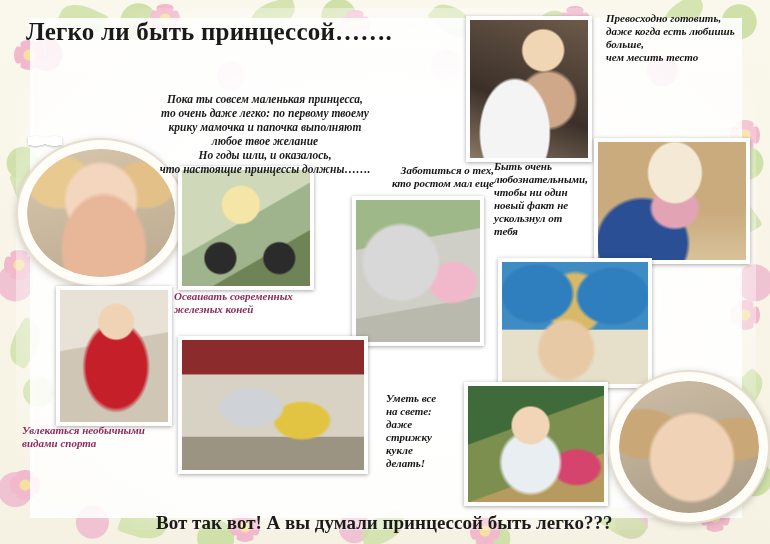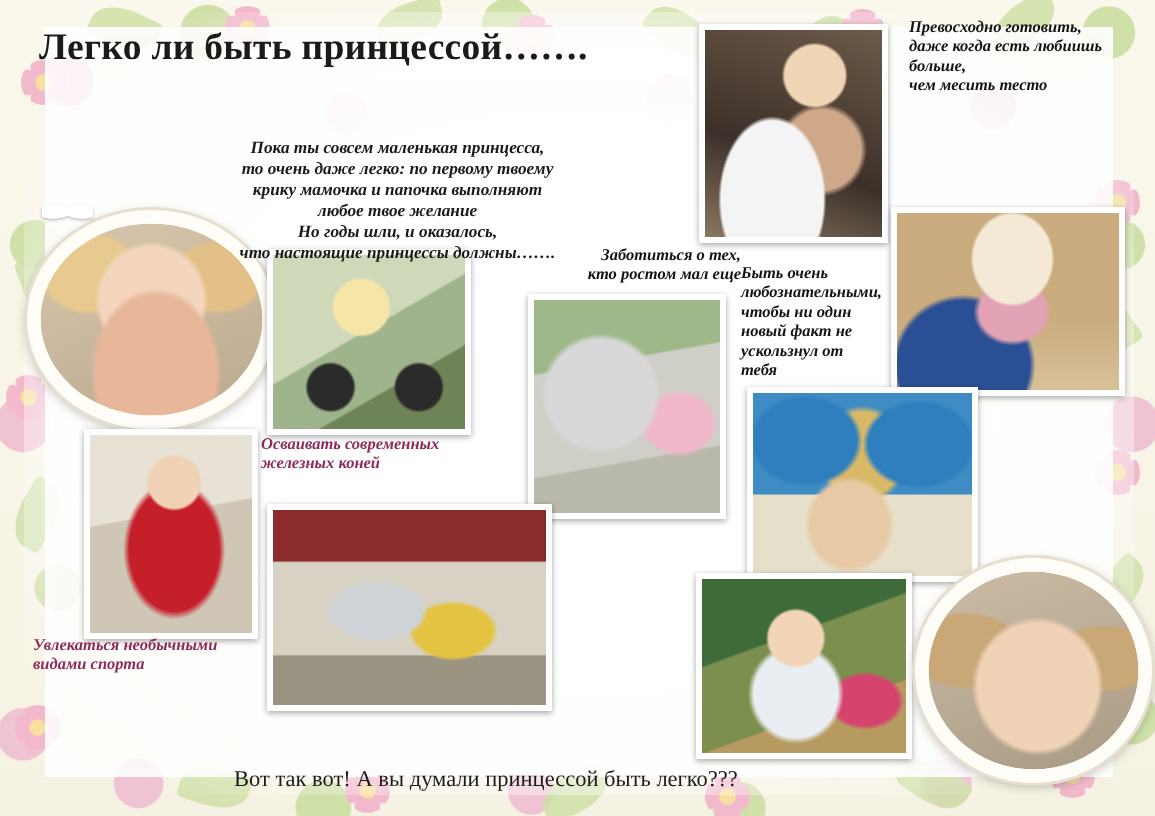--- a/index.html
+++ b/index.html
@@ -155,22 +155,22 @@
     line-height: 13px;
     color: #141414;
     white-space: pre-line;
   }
   .cap.pink {
     color: #8d2b5a;
   }
   .footer {
     position: absolute;
     font-family: "Liberation Serif", serif;
-    font-weight: normal;
-    font-size: 15px;
+    font-weight: bold;
+    font-size: 19px;
     color: #1b1b1b;
     white-space: nowrap;
   }
   .footline {
     position: absolute;
     font-family: "Liberation Serif", serif;
     font-style: italic;
     font-weight: bold;
     font-size: 11.5px;
     line-height: 14px;
@@ -303,30 +303,36 @@
 
   <div class="cap" style="left:606px; top:12px; width:150px;">Превосходно готовить,
 даже когда есть любиишь
 больше,
 чем месить тесто</div>
 
 
   <div class="cap" style="left:344px; top:164px; width:150px; text-align:right;">Заботиться о тех,
 кто ростом мал еще</div>
 
-  <div class="cap" style="left:494px; top:160px; width:104px;margin-top:16px;">Быть очень
+  <div class="cap" style="left:494px; top:160px; width:104px;">Быть очень
 любознательными,
 чтобы ни один
 новый факт не
 ускользнул от
 тебя</div>
 
   <div class="cap pink" style="left:22px; top:424px; width:164px;">Увлекаться необычными
 видами спорта</div>
 
   <div class="cap pink" style="left:174px; top:290px; width:160px;">Осваивать современных
 железных коней</div>
 
+  <div class="cap" style="left:386px; top:392px; width:70px;">Уметь все
+на свете:
+даже
+стрижку
+кукле
+делать!</div>
 
 
   <div class="footer" style="left:156px; top:512px;">Вот так вот! А вы думали принцессой быть легко???</div>
 
 </div>
 
 </body></html>

